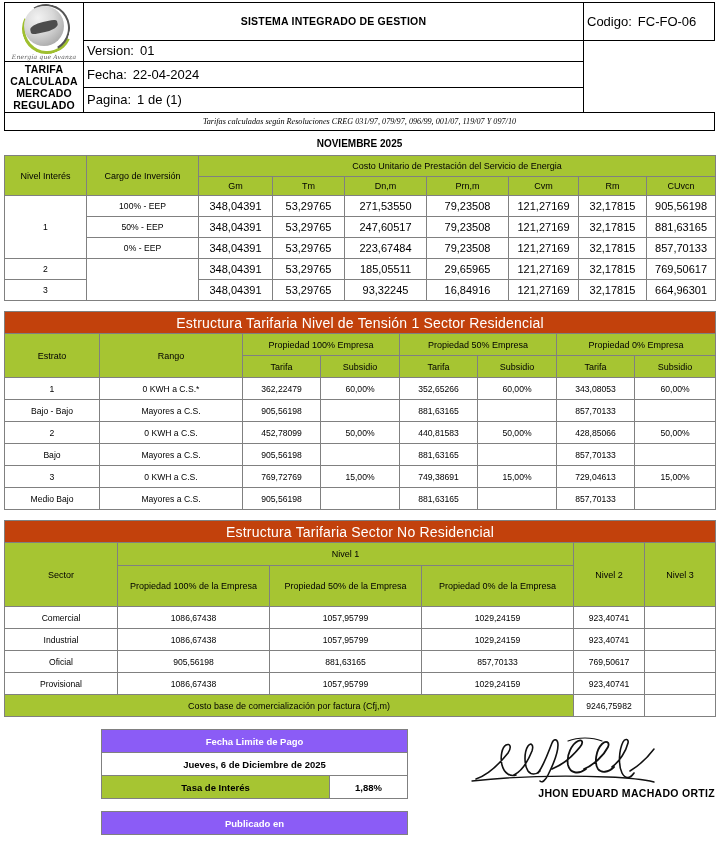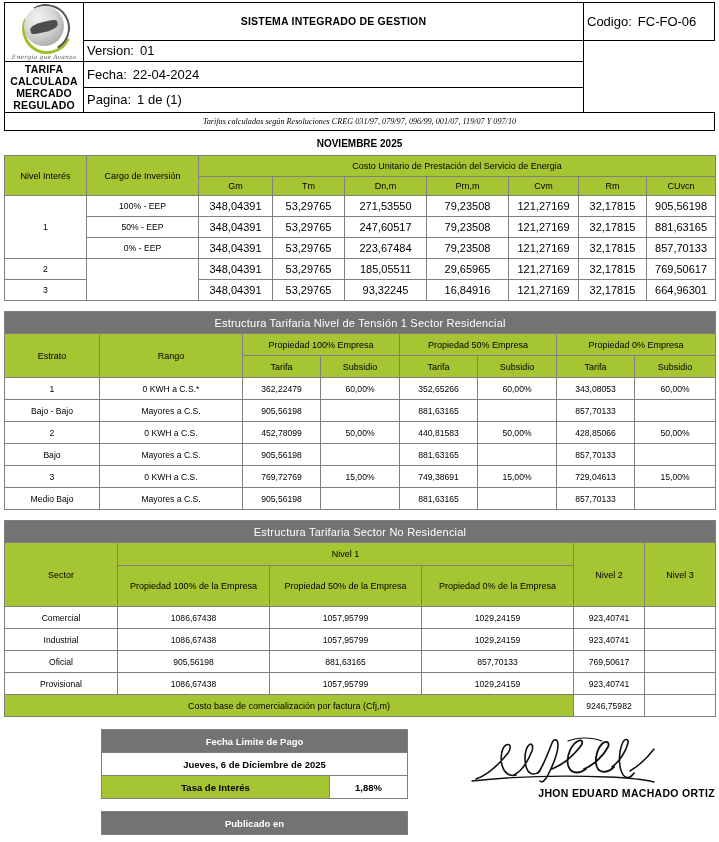--- a/index.html
+++ b/index.html
@@ -148,24 +148,24 @@
     padding: 0;
     font-weight: normal;
   }
   .gh {
     background: #A6C532;
     font-weight: bold;
     font-size: 9px;
     color: #000;
   }
   .banner {
-    background: #737373;
+    background: #c2410c;
     color: #ffffff;
     font-weight: bold;
-    font-size: 11px;
+    font-size: 14px;
     height: 15px;
     letter-spacing: .2px;
     border: 1px solid #808080;
   }
   .bold { font-weight: bold; margin-top: 40px; }
   .num { font-size: 11px; margin-top: 18px; }
   .spacer { height: 10px; }
 
   
   .t1 td { height: 20px; }
@@ -213,21 +213,21 @@
     table-layout: fixed;
     font-size: 9px;
   }
   table.pay td {
     border: 1px solid #808080;
     text-align: center;
     vertical-align: middle;
     height: 20px;
   }
   .pay-banner {
-    background: #737373;
+    background: #8b5cf6;
     color: #fff;
     font-weight: bold;
     font-size: 9.5px;
   }
   .pay-date { font-weight: bold; font-size: 9.5px; }
   .pay-rate-lbl { background: #A6C532; font-weight: bold; font-size: 9.5px; }
   .pay-rate-val { font-weight: bold; font-size: 9.5px; }
   .pub-gap { height: 12px; }
 
   .bottom-right {

